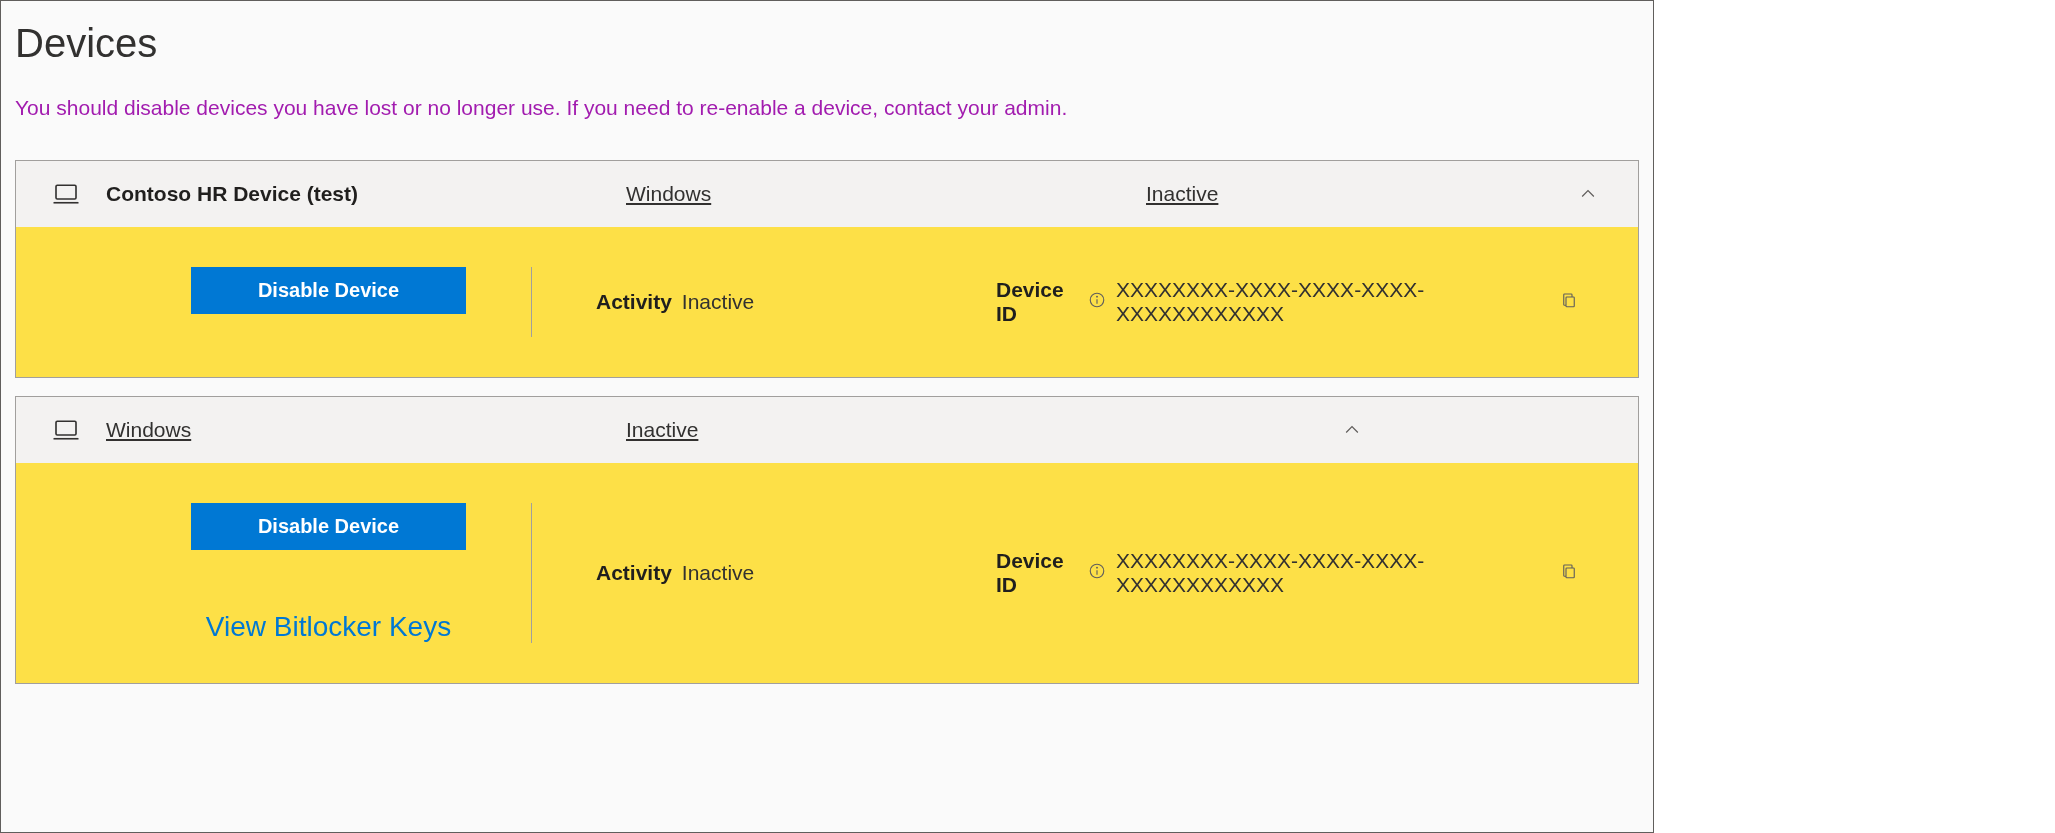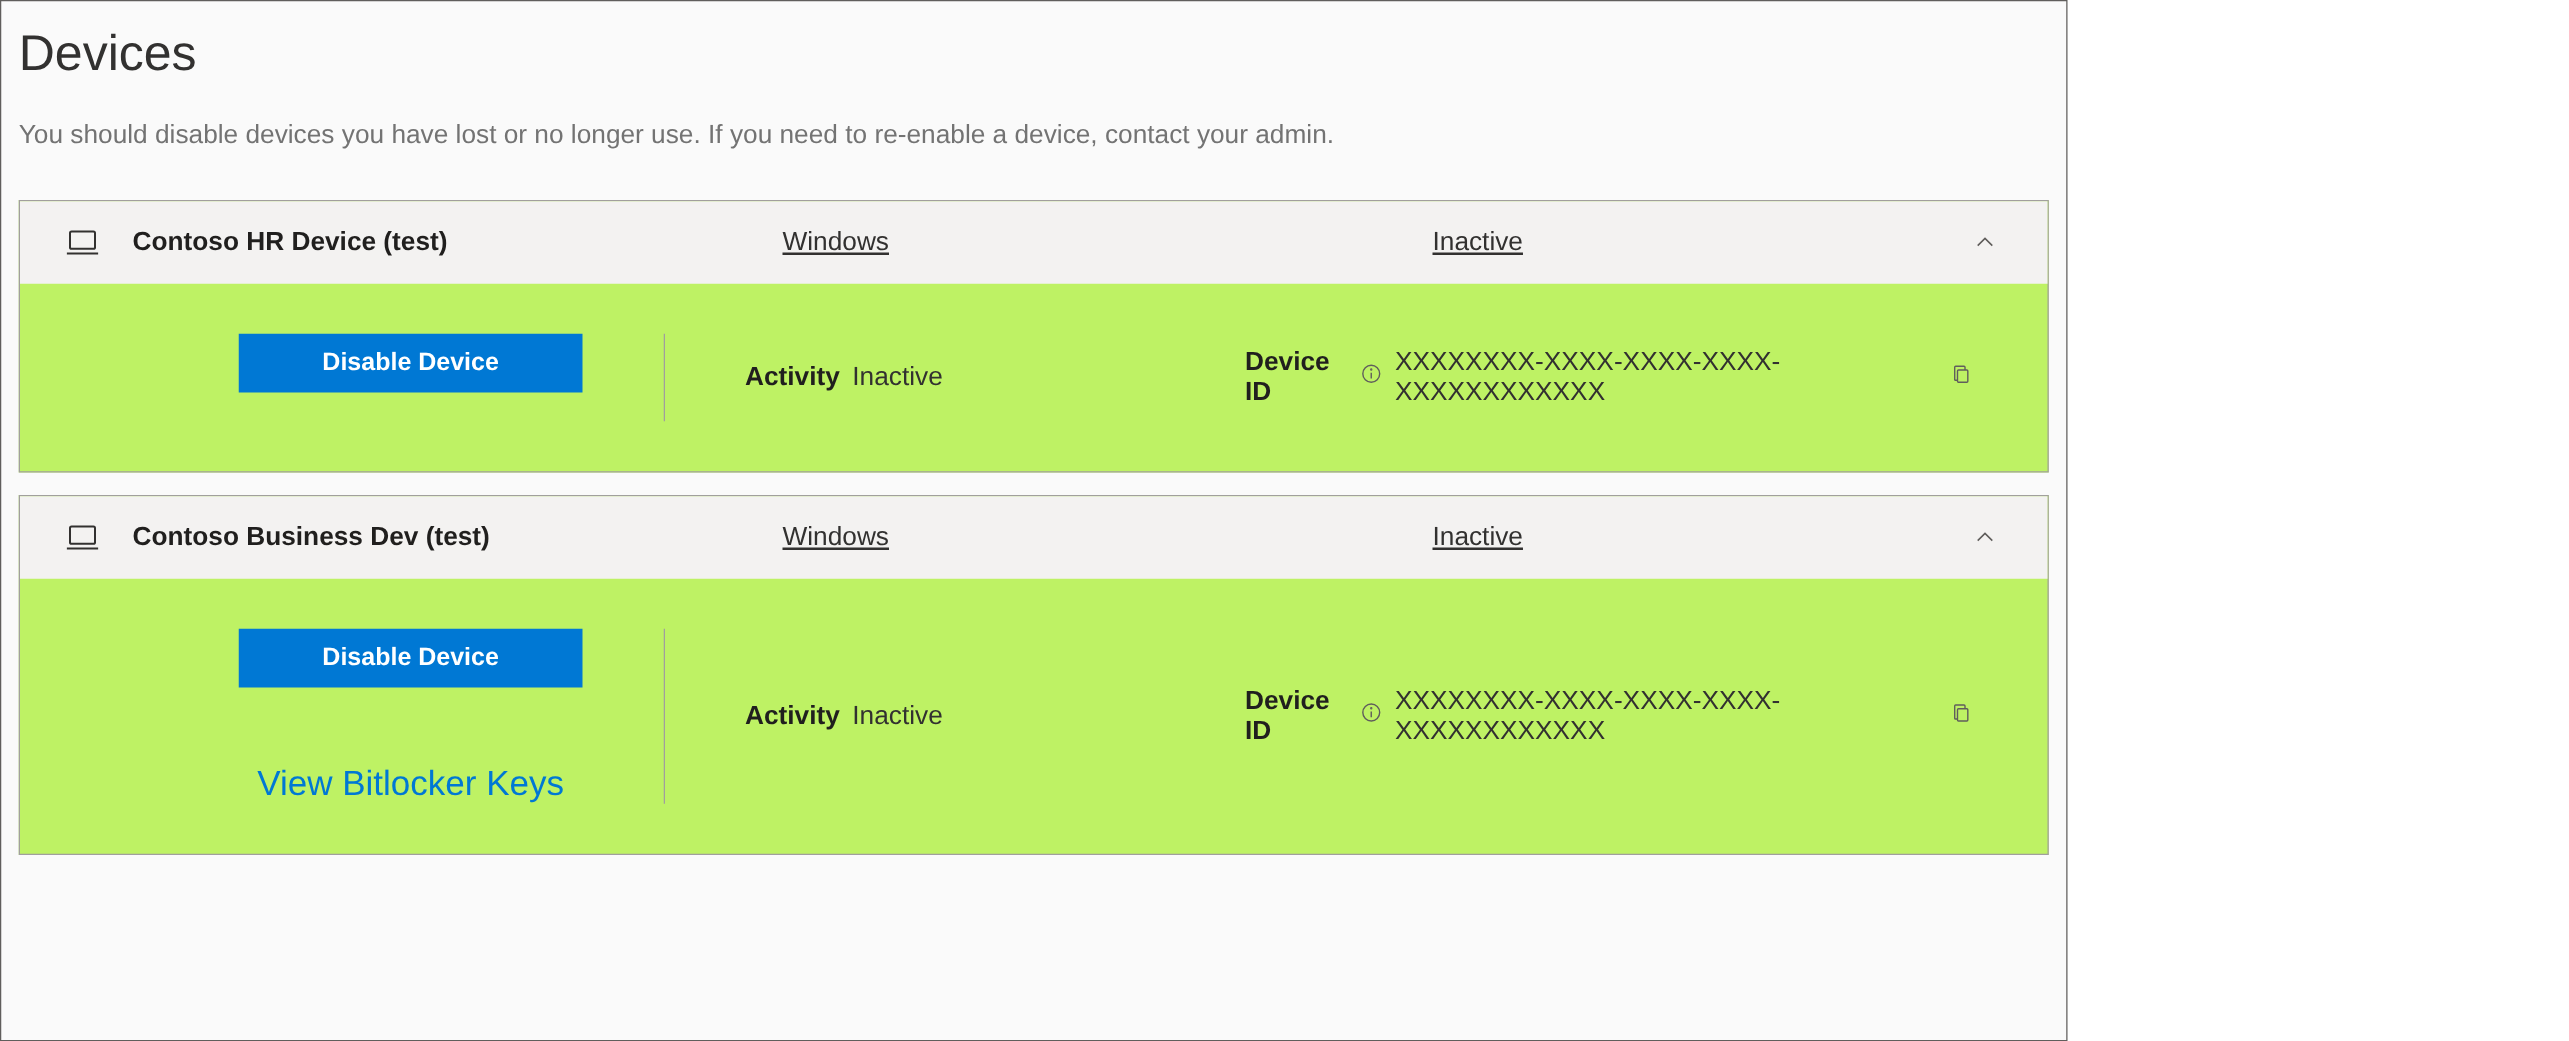--- a/index.html
+++ b/index.html
@@ -18,27 +18,27 @@
   }
   .page-title {
     font-size: 40px;
     font-weight: 400;
     margin: 0 0 30px 0;
     color: #323130;
   }
   .page-subtitle {
     font-size: 21px;
     font-weight: 400;
-    color: #737373;
+    color: #a21caf;
     margin: 0 0 40px 0;
   }
   .device-card {
     border: 1px solid #a19f9d;
     margin-bottom: 18px;
-    background: #bef264;
+    background: #fde047;
   }
   .device-header {
     display: grid;
     grid-template-columns: 80px 520px 520px 1fr 60px;
     align-items: center;
     background: #f3f2f1;
     padding: 18px 20px 18px 10px;
     cursor: pointer;
   }
   .laptop-icon {
@@ -210,21 +210,20 @@
   </div>
 
   <div class="device-card">
     <div class="device-header">
       <span class="laptop-icon">
         <svg viewBox="0 0 24 24">
             <rect x="4" y="5" width="16" height="11" rx="1"></rect>
             <path d="M2 19 L22 19"></path>
           </svg>
       </span>
-      <span class="device-name">Contoso Business Dev (test)</span>
       <span class="device-os">Windows</span>
       <span class="device-status">Inactive</span>
       <span class="chevron">
         <svg viewBox="0 0 24 24">
             <path d="M5 15 L12 8 L19 15"></path>
           </svg>
       </span>
     </div>
     <div class="device-body">
       <div class="action-col">

